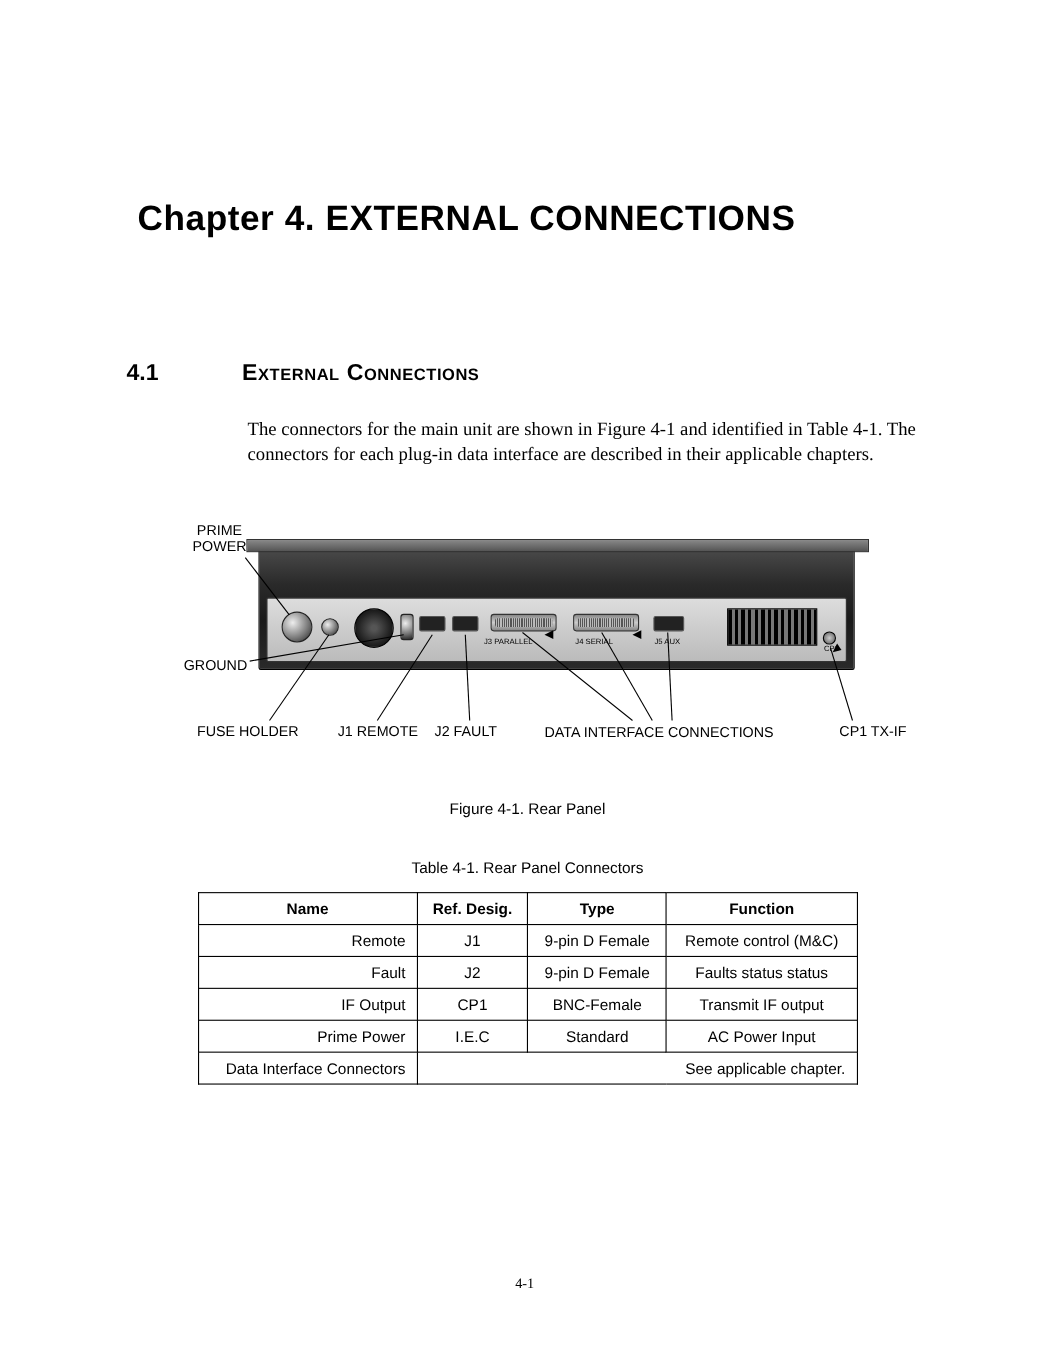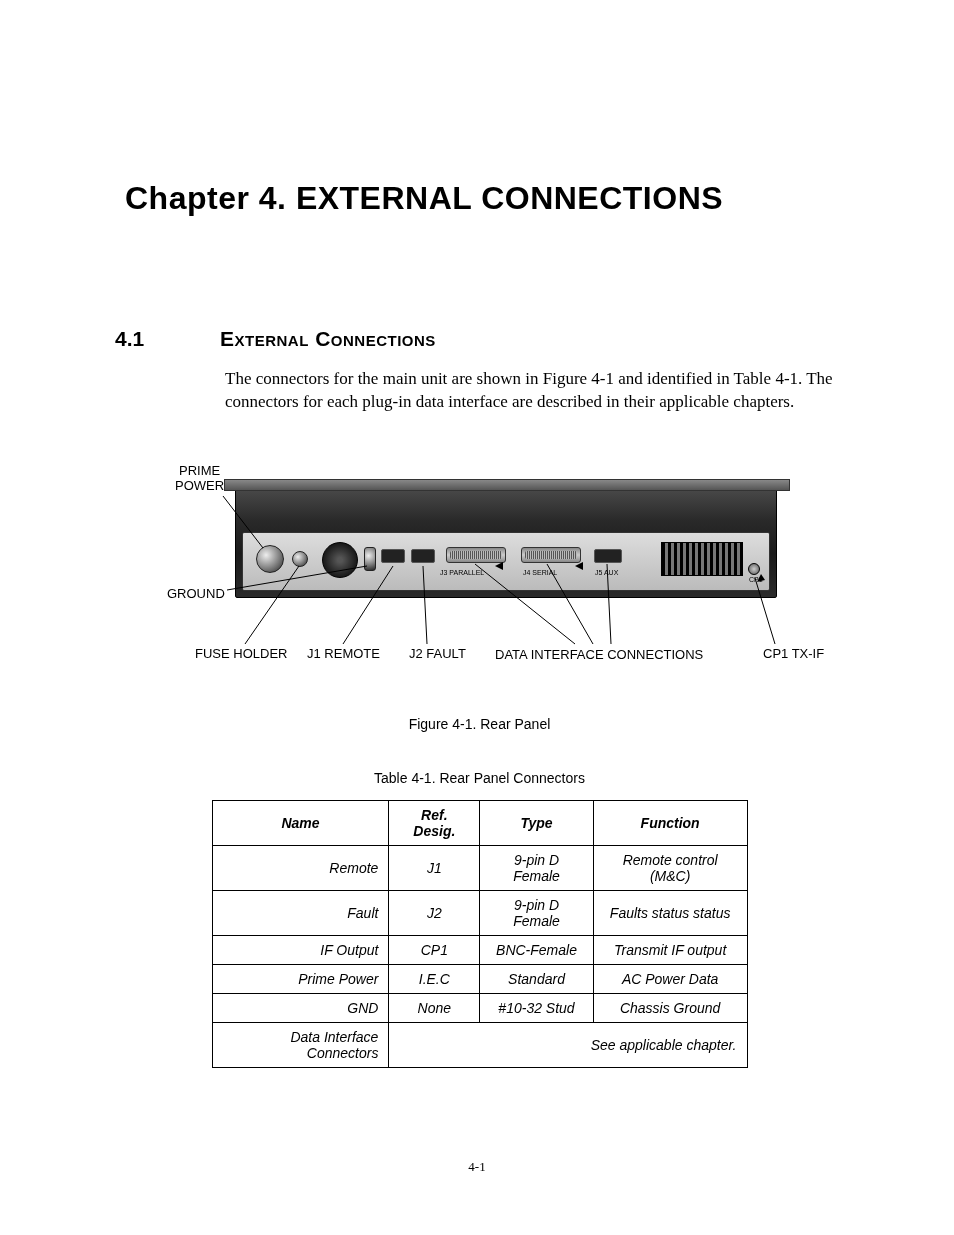--- a/index.html
+++ b/index.html
@@ -20,21 +20,21 @@
     font-family: Arial, Helvetica, sans-serif;
     font-weight: 700;
     font-size: 32px;
     text-align: left;
     margin: 0 0 110px 10px;
     letter-spacing: 0.5px;
   }
   .section-row {
     display: flex;
     align-items: center;
-    margin-bottom: 17px;
+    margin-bottom: 28px;
   }
   .section-num {
     font-family: Arial, Helvetica, sans-serif;
     font-weight: 700;
     font-size: 21px;
     width: 105px;
   }
   .section-name {
     font-family: Arial, Helvetica, sans-serif;
     font-weight: 700;
@@ -143,24 +143,23 @@
   .caption {
     font-family: Arial, Helvetica, sans-serif;
     font-size: 14px;
     text-align: center;
     margin: 18px 0 38px 0;
   }
   
   table.connectors {
     border-collapse: collapse;
     margin: 14px auto;
-    width: 536px;
+    width: 600px;
     font-family: Arial, Helvetica, sans-serif;
     font-size: 14px;
-    font-style: italic;
   }
   table.connectors th, table.connectors td {
     border: 1px solid #000;
     padding: 6px 10px;
     vertical-align: middle;
   }
   table.connectors th {
     font-weight: 700;
     text-align: center;
     background: #fff;
@@ -211,23 +210,23 @@
     <div class="small-label" style="left:325px; top:123px;">J3 PARALLEL</div>
     <div class="small-label" style="left:408px; top:123px;">J4 SERIAL</div>
     <div class="small-label" style="left:480px; top:123px;">J5 AUX</div>
     <div class="small-label" style="left:634px; top:130px;">CP1</div>
 
     <div class="label" style="left:60px; top:18px; text-align:center; line-height:1.15;">
       <span style="white-space:pre;">PRIME
 POWER</span>
     </div>
     <div class="label" style="left:52px; top:140px;">GROUND</div>
-    <div class="label" style="left:80px; top:200px;">FUSE HOLDER</div>
+    <div class="label" style="left:64px; top:200px;">FUSE HOLDER</div>
     <div class="label" style="left:192px; top:200px;">J1 REMOTE</div>
-    <div class="label" style="left:294px; top:200px;">J2 FAULT</div>
+    <div class="label" style="left:280px; top:200px;">J2 FAULT</div>
     <div class="label" style="left:380px; top:201px;">DATA INTERFACE CONNECTIONS</div>
     <div class="label" style="left:648px; top:200px;">CP1 TX-IF</div>
 
     <svg class="leads">
       <line x1="108" y1="50" x2="148" y2="102" stroke="#000" stroke-width="1"></line>
       <line x1="112" y1="144" x2="252" y2="120" stroke="#000" stroke-width="1"></line>
       <line x1="130" y1="198" x2="184" y2="120" stroke="#000" stroke-width="1"></line>
       <line x1="228" y1="198" x2="278" y2="120" stroke="#000" stroke-width="1"></line>
       <line x1="312" y1="198" x2="308" y2="120" stroke="#000" stroke-width="1"></line>
       <line x1="460" y1="198" x2="360" y2="118" stroke="#000" stroke-width="1"></line>
@@ -269,27 +268,21 @@
       <tr>
         <td class="name">IF Output</td>
         <td class="center">CP1</td>
         <td class="center">BNC-Female</td>
         <td class="center">Transmit IF output</td>
       </tr>
       <tr>
         <td class="name">Prime Power</td>
         <td class="center">I.E.C</td>
         <td class="center">Standard</td>
-        <td class="center">AC Power Data</td>
-      </tr>
-      <tr>
-        <td class="name">GND</td>
-        <td class="center">None</td>
-        <td class="center">#10-32 Stud</td>
-        <td class="center">Chassis Ground</td>
+        <td class="center">AC Power Input</td>
       </tr>
       <tr>
         <td class="name">Data Interface Connectors</td>
         <td class="name" colspan="3">See applicable chapter.</td>
       </tr>
     </tbody>
   </table>
 
   <div class="page-num">4-1</div>
 </div>

